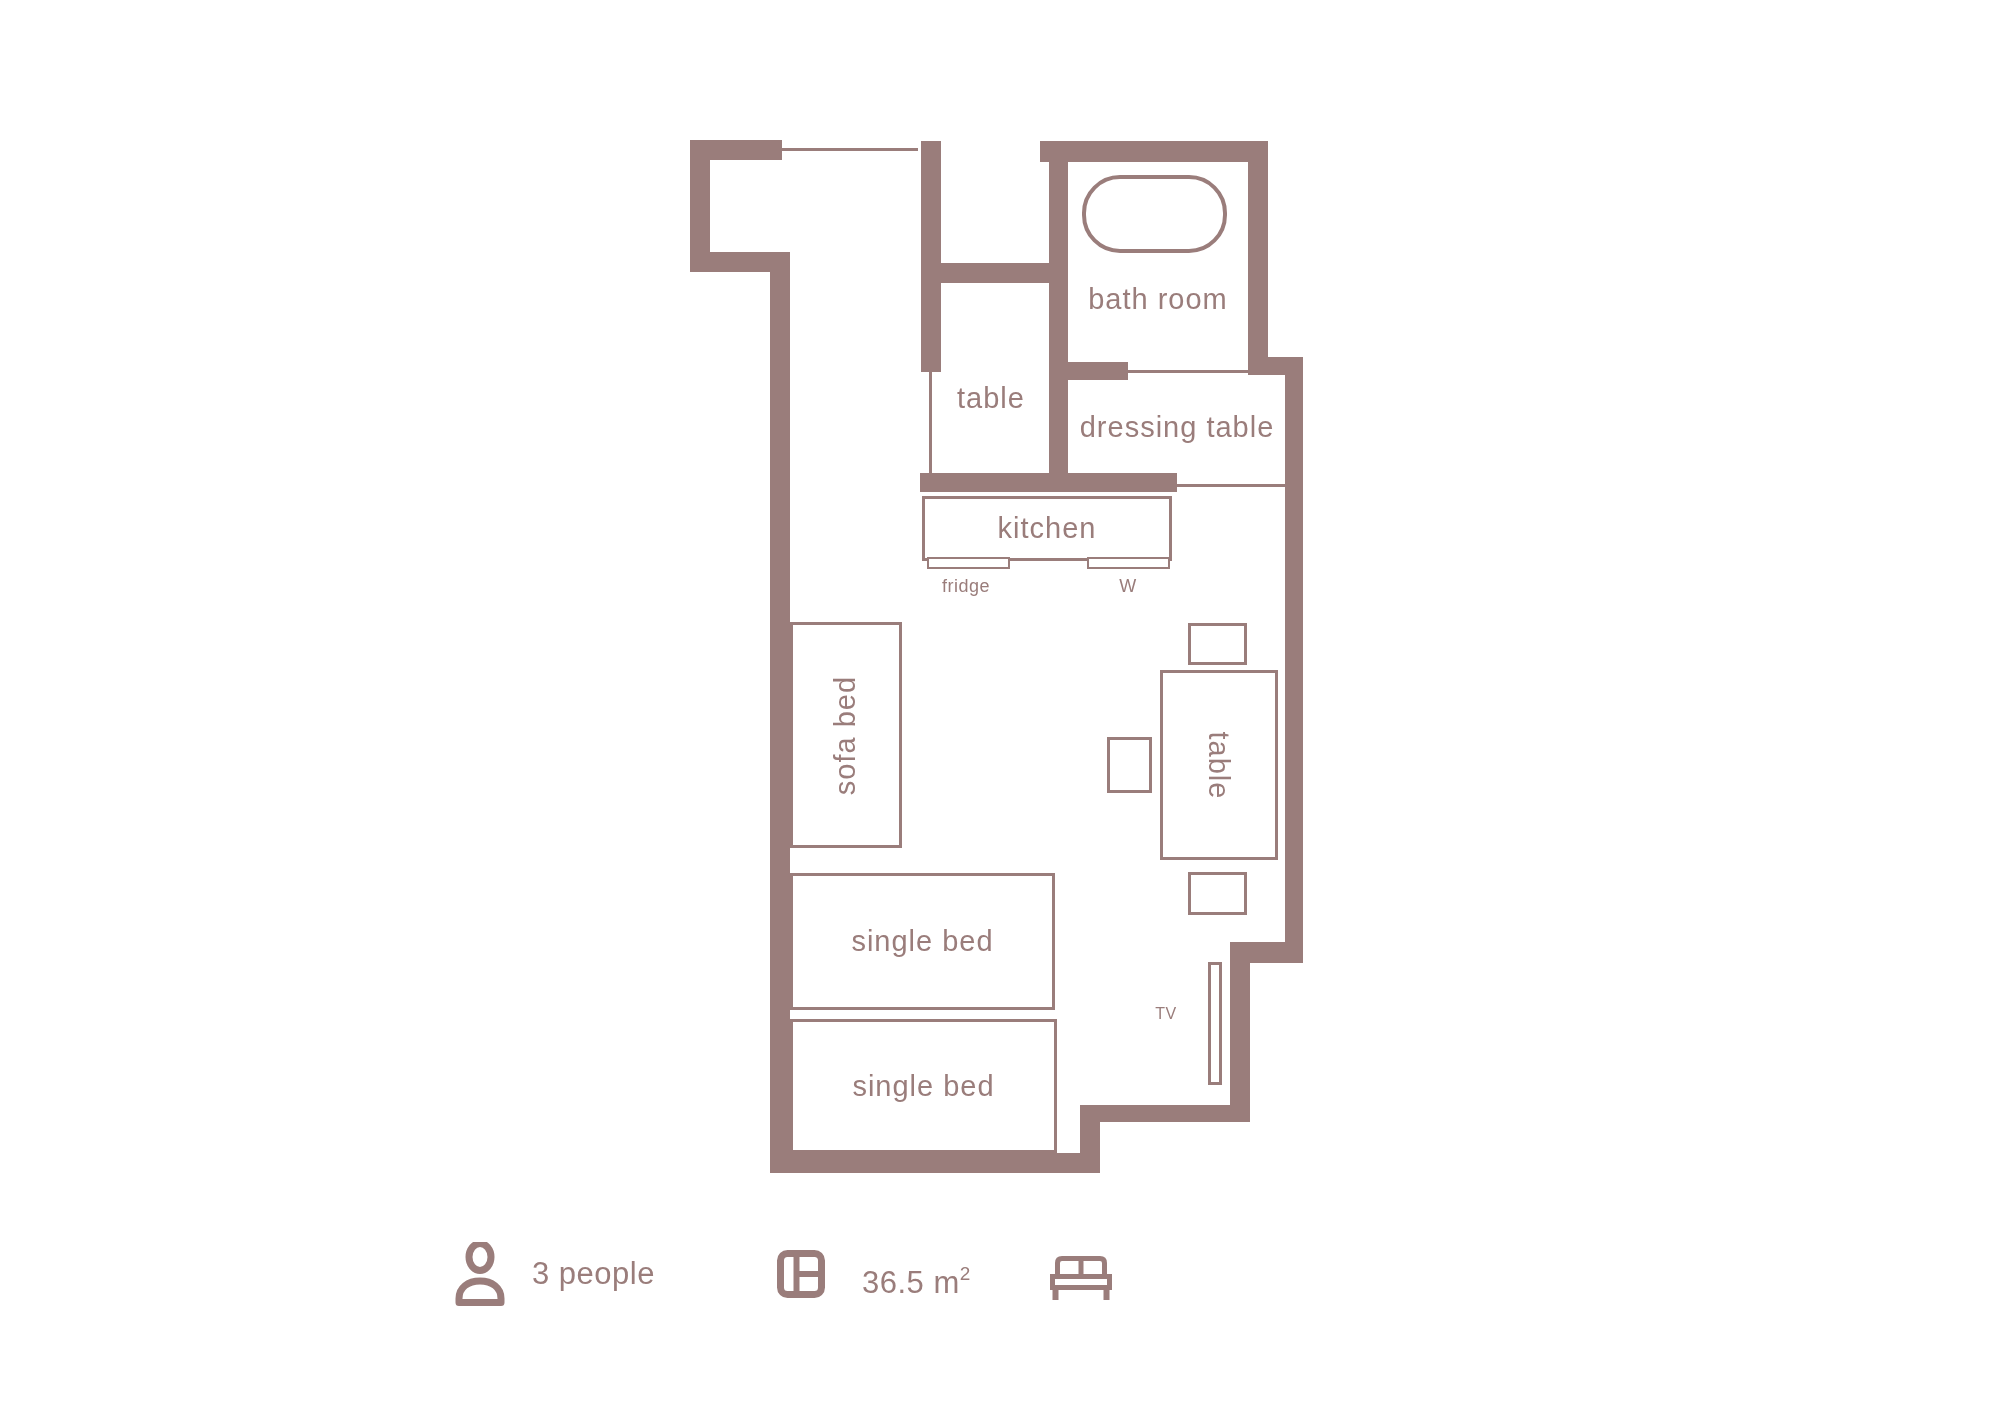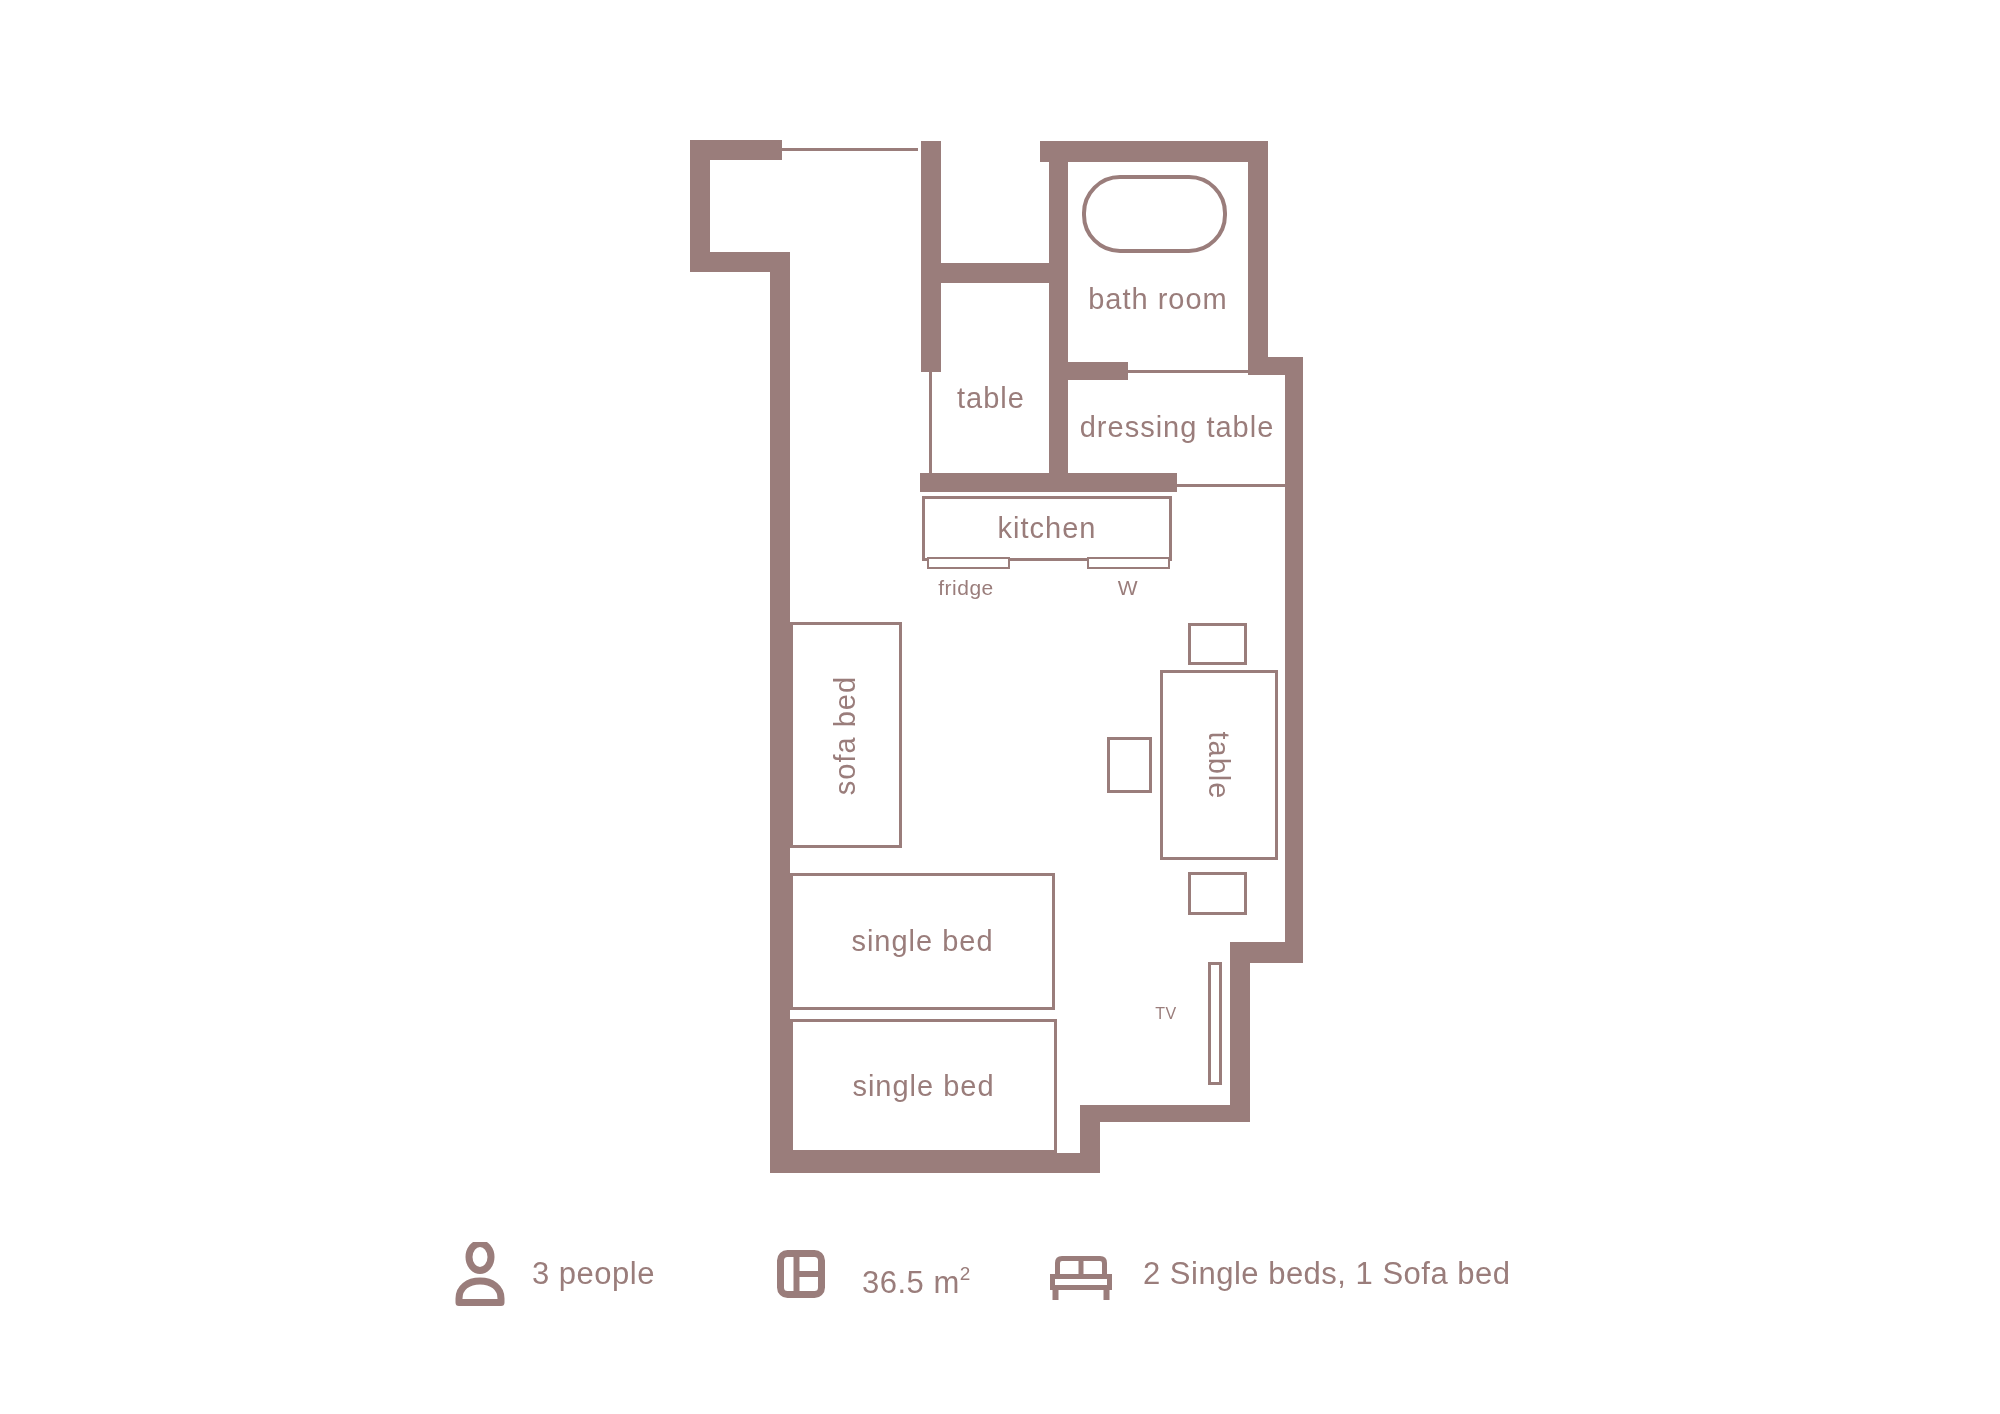--- a/index.html
+++ b/index.html
@@ -5,21 +5,21 @@
   html,body{margin:0;padding:0;background:#fff;}
   .stage{position:relative;width:2000px;height:1414px;background:var(--background,#fff);overflow:hidden;
          font-family:"Liberation Sans",sans-serif;}
   .wall{position:absolute;background:var(--wall,#9a7d7b);}
   .line{position:absolute;background:var(--wall,#9a7d7b);}
   .furn{position:absolute;border:3px solid var(--wall,#9a7d7b);background:#fff;box-sizing:border-box;
         display:flex;align-items:center;justify-content:center;}
   .tub{border-width:4px;border-radius:38px;}
   .rlabel{position:absolute;color:var(--text,#9a7d7b);font-size:29px;letter-spacing:1px;text-align:center;
           white-space:nowrap;}
-  .slabel{position:absolute;color:var(--text,#9a7d7b);font-size:21px;letter-spacing:0.5px;text-align:center;
+  .slabel{position:absolute;color:var(--text,#9a7d7b);font-size:18px;letter-spacing:0.5px;text-align:center;
           white-space:nowrap;}
   .inlabel{color:var(--text,#9a7d7b);font-size:29px;letter-spacing:1px;white-space:nowrap;}
   .rot-ccw{transform:rotate(-90deg);}
   .rot-cw{transform:rotate(90deg);}
   .legend-icon{position:absolute;color:var(--wall,#9a7d7b);}
   .legend-text{position:absolute;color:var(--text,#9a7d7b);font-size:31px;letter-spacing:0.5px;
                line-height:48px;white-space:nowrap;}
   .sup{font-size:19px;vertical-align:13px;}
 </style>
 </head>
@@ -105,15 +105,14 @@
 
   <div class="legend-icon" style="left:1050px;top:1253px;width:62px;height:50px">
     <svg width="62" height="50" viewBox="0 0 62 50">
       <path d="M7.5 21 V10 Q7.5 5.5 12 5.5 H50 Q54.5 5.5 54.5 10 V21" fill="none" stroke="currentColor" stroke-width="5"></path>
       <line x1="31" y1="5.5" x2="31" y2="21" stroke="currentColor" stroke-width="5"></line>
       <rect x="2.5" y="23.5" width="57" height="11" fill="none" stroke="currentColor" stroke-width="5"></rect>
       <line x1="5.5" y1="34.5" x2="5.5" y2="47" stroke="currentColor" stroke-width="6"></line>
       <line x1="56.5" y1="34.5" x2="56.5" y2="47" stroke="currentColor" stroke-width="6"></line>
     </svg>
   </div>
-  <div class="legend-text" style="left:1143px;top:1250px">2 Single beds, 1 Sofa bed</div>
 
 </div>
 
 </body></html>

